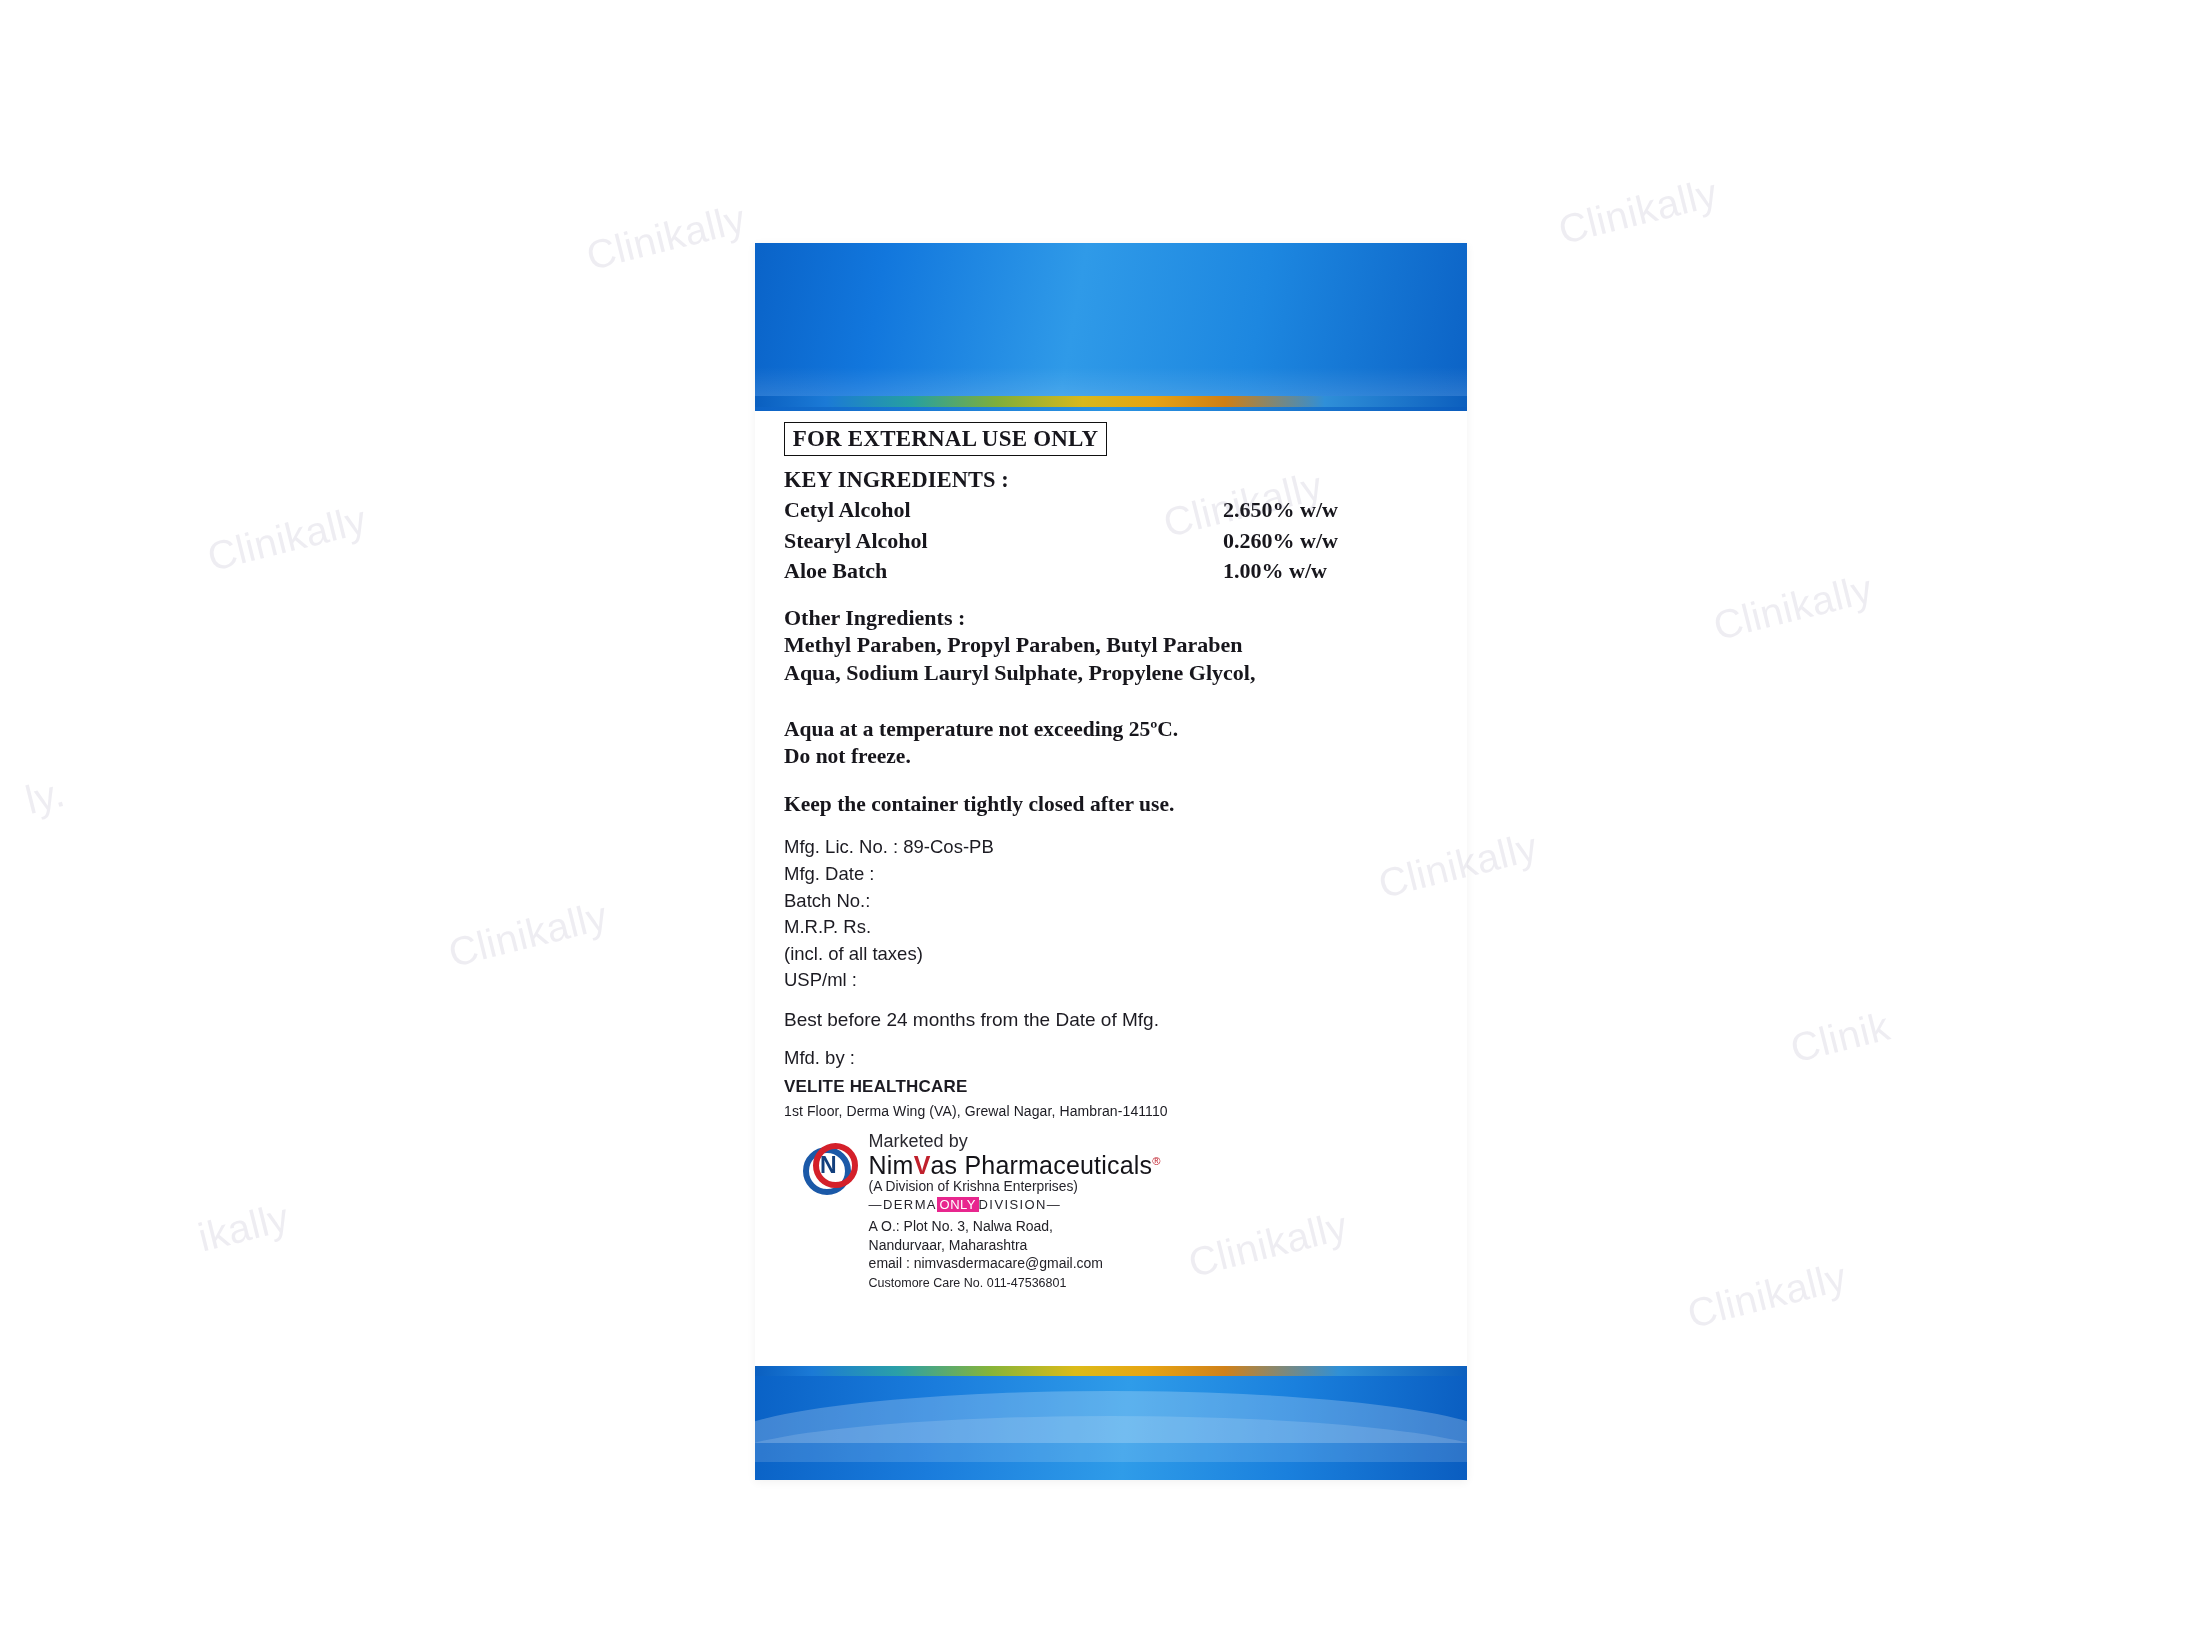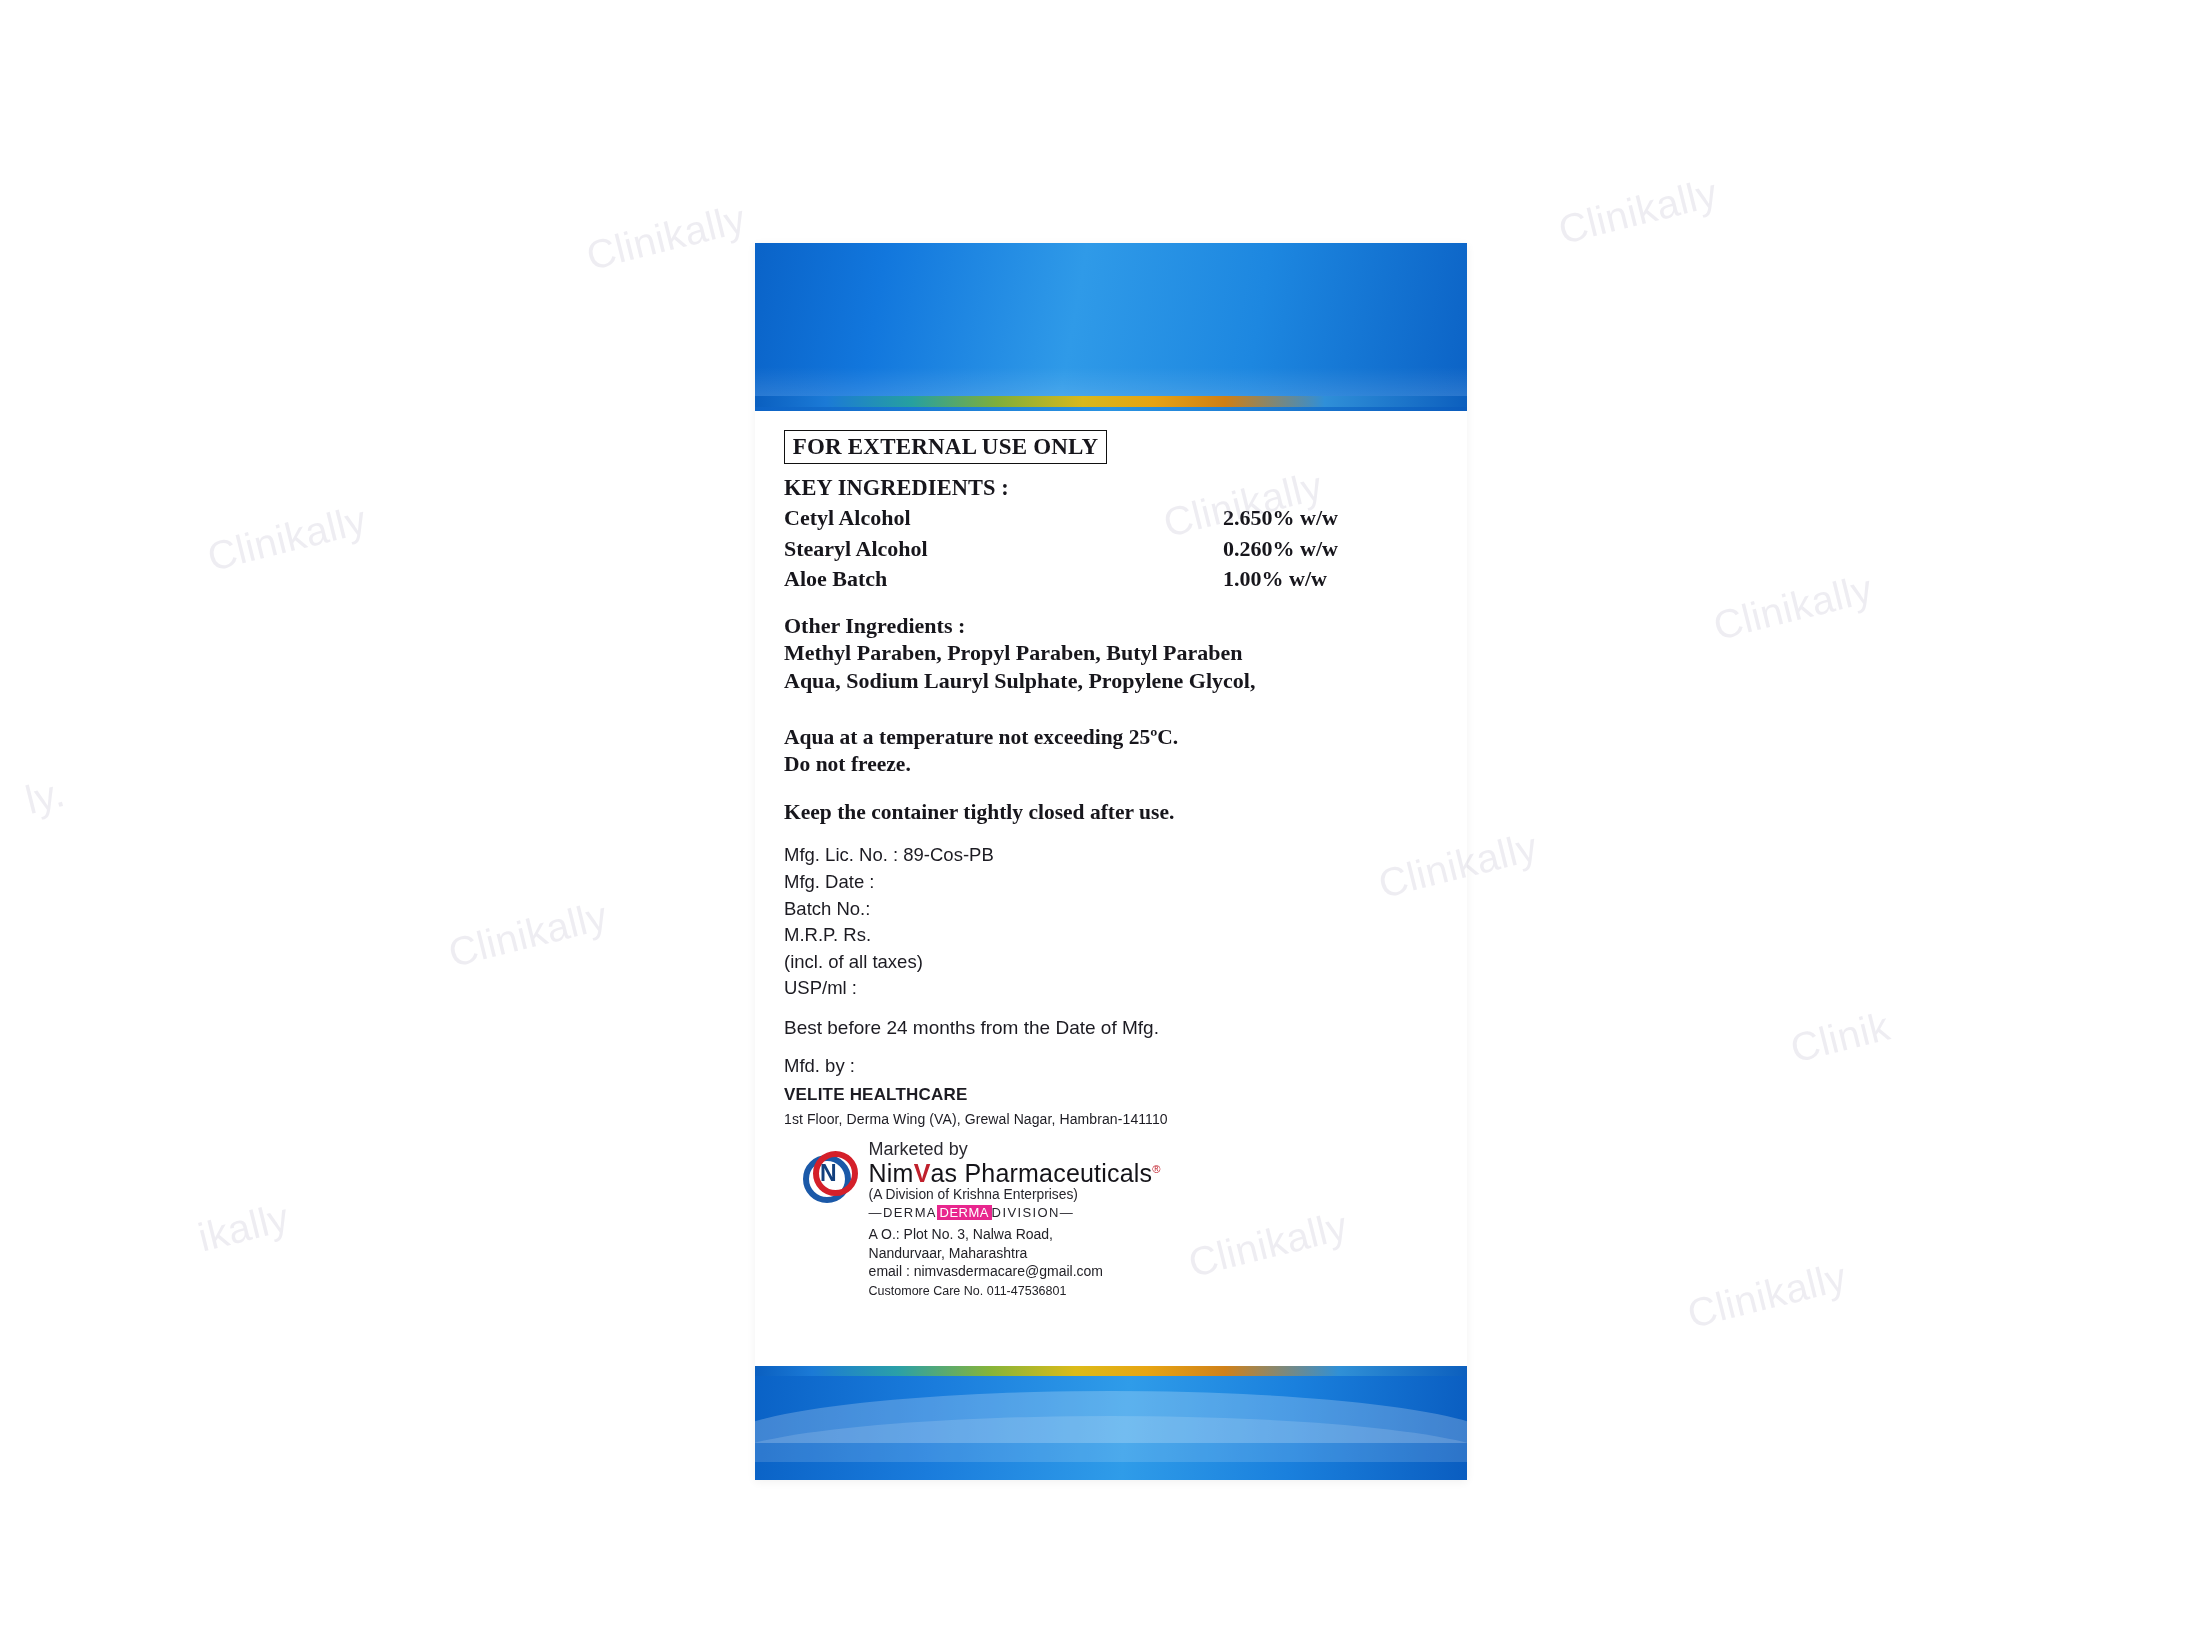--- a/index.html
+++ b/index.html
@@ -123,21 +123,21 @@
     background: rgba(255,255,255,0.14);
     border-radius: 50% 50% 0 0 / 100% 100% 0 0;
   }
 
   
   .content {
     position: absolute;
     left: 0; right: 0;
     top: 169px;
     bottom: 114px;
-    padding: 8px 29px;
+    padding: 0 29px;
     color: #17161c;
   }
 
   .external-box {
     display: inline-block;
     border: 1.7px solid #111;
     padding: 2.6px 7.7px 3.4px 7.7px;
     font-weight: bold;
     font-size: 23px;
     letter-spacing: 0.2px;
@@ -388,21 +388,21 @@
     <div class="marketer">
       <div class="logo-mark">
         <div class="ring-blue"></div>
         <div class="ring-red"></div>
         <div class="n-letter">N</div>
       </div>
       <div class="marketer-text">
         <div class="mk-label">Marketed by</div>
         <div class="brand"><span>Nim</span><span class="v">V</span><span>as Pharmaceuticals</span><span class="reg">®</span></div>
         <div class="division">(A Division of Krishna Enterprises)</div>
-        <div class="derma"><span>—DERMA</span><span class="care">DERMA</span><span>DIVISION—</span></div>
+        <div class="derma"><span>—DERMA</span><span class="care">ONLY</span><span>DIVISION—</span></div>
         <div class="addr2">
           <div>A O.: Plot No. 3, Nalwa Road,</div>
           <div>Nandurvaar, Maharashtra</div>
           <div>email : nimvasdermacare@gmail.com</div>
         </div>
         <div class="care-no">Customore Care No. 011-47536801</div>
       </div>
     </div>
 
   </div>

